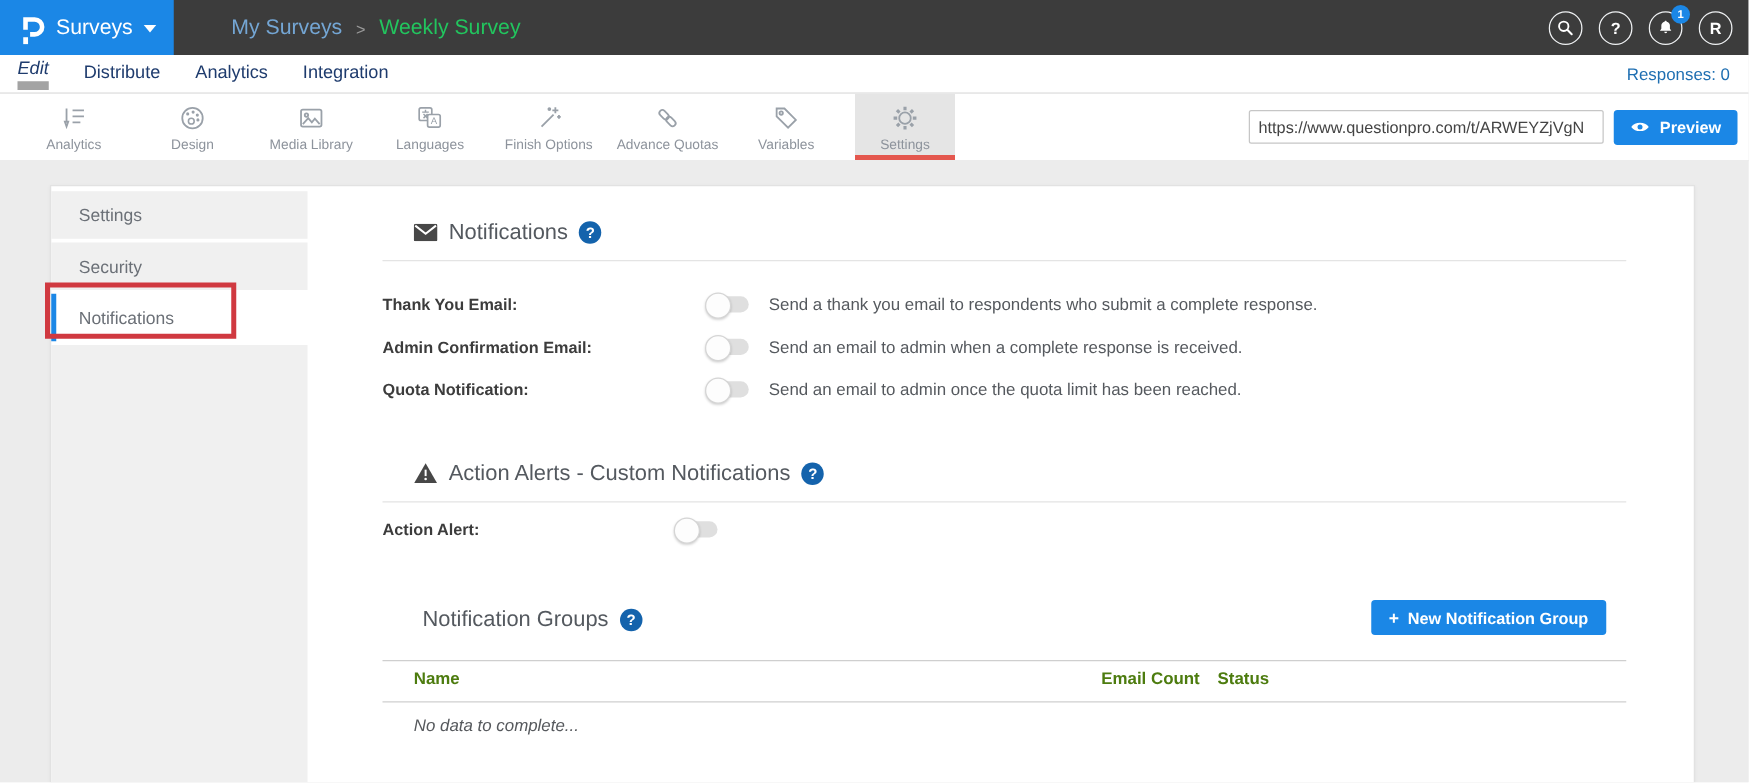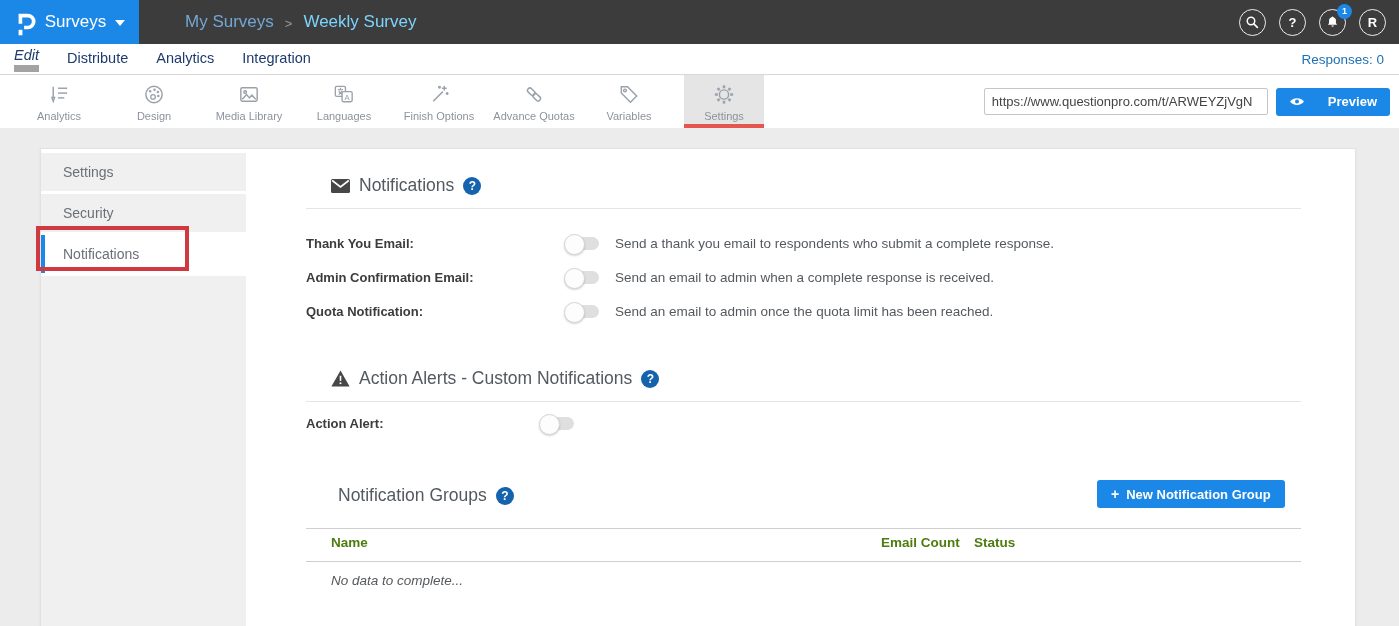--- a/index.html
+++ b/index.html
@@ -8,40 +8,40 @@
   .page { position:relative; width:1399px; height:626px; background:#ececec; overflow:hidden; }
 
   
   .topbar { position:absolute; top:0; left:0; right:0; height:44px; background:#3c3c3c; display:flex; align-items:center; }
   .brand { width:139px; height:44px; background:#1b87e6; display:flex; align-items:center; justify-content:center; gap:9px; cursor:pointer; }
   .brand-label { color:#fff; font-size:17px; }
   .caret { width:0; height:0; border-left:5px solid transparent; border-right:5px solid transparent; border-top:6px solid #fff; margin-top:2px; }
   .breadcrumb { display:flex; align-items:center; gap:11px; margin-left:46px; font-size:17px; }
   .bc-parent { color:#74a6d4; cursor:pointer; }
   .bc-sep { color:#9a9a9a; font-size:13px; padding-top:2px; }
-  .bc-current { color:#7dd3fc; }
+  .bc-current { color:#22c55e; }
   .topbar-icons { margin-left:auto; display:flex; gap:13px; padding-right:13px; }
   .circle-btn { position:relative; width:25px; height:25px; border:1.5px solid #eef0f2; border-radius:50%; display:flex; align-items:center; justify-content:center; color:#fff; font-size:13px; font-weight:bold; cursor:pointer; }
   .badge { position:absolute; top:-6px; right:-7px; background:#1b87e6; color:#fff; width:15px; height:15px; border-radius:50%; font-size:9px; display:flex; align-items:center; justify-content:center; font-weight:bold; }
 
   
   .mainnav { position:absolute; top:44px; left:0; right:0; height:30px; background:#fff; border-bottom:1px solid #d8d8d8; display:flex; align-items:center; padding-left:14px; }
   .nav-item { font-size:14.5px; color:#1e3b6d; margin-right:28px; cursor:pointer; padding-bottom:2px; }
   .nav-item.active { border-bottom:7px solid #a3a3a3;font-style:italic; }
   .responses { margin-left:auto; padding-right:15px; font-size:13.5px; color:#1f6fb2; }
 
   
   .toolbar { position:absolute; top:75px; left:0; right:0; height:53px; background:#fff; border-bottom:1px solid #e0e0e0; display:flex; align-items:stretch; padding-left:19px; }
   .tool-item { position:relative; width:80px; margin-right:15px; display:flex; flex-direction:column; align-items:center; justify-content:center; gap:3px; cursor:pointer; }
   .tool-label { font-size:11px; color:#8d939c; white-space:nowrap; }
   .tool-item.active { background:#e5e5e5; }
   .redbar { position:absolute; left:0; right:0; bottom:-1px; height:5px; background:#e4574e; }
   .toolbar-right { margin-left:auto; display:flex; align-items:center; gap:8px; padding-right:9px; }
   .url-input { width:268px; height:25px; border:1px solid #c6c6c6; border-radius:2px; font-size:13px; color:#444; padding:0 7px; font-family:inherit; }
-  .preview-btn { height:28px; background:#1b87e6; border:none; border-radius:3px; color:#fff; font-size:13px; font-weight:bold; display:flex; align-items:center; gap:23px; padding:0 13px; cursor:pointer; font-family:inherit; }
+  .preview-btn { height:28px; background:#1b87e6; border:none; border-radius:3px; color:#fff; font-size:13px; font-weight:bold; display:flex; align-items:center; gap:8px; padding:0 13px; cursor:pointer; font-family:inherit; }
   .ticon { display:block; }
 
   
   .workarea { position:absolute; top:128px; left:0; right:0; bottom:0; background:#ececec; }
   .card { position:absolute; left:40px; top:20px; width:1314px; bottom:0; background:#fff; border:1px solid #e2e2e2; border-bottom:none; box-shadow:0 1px 3px rgba(0,0,0,.05); display:flex; }
   .sidebar { width:205px; display:flex; flex-direction:column; padding-top:4px; flex:none; }
   .side-item { height:38px; line-height:38px; background:#f0f0f0; margin-bottom:3px; padding-left:22px; font-size:14px; color:#6b7077; cursor:pointer; }
   .side-item.active { background:#fff; border-left:4px solid #1b87e6; padding-left:18px; }
   .side-filler { flex:1; background:#f0f0f0; }
   .content { position:relative; flex:1; }

